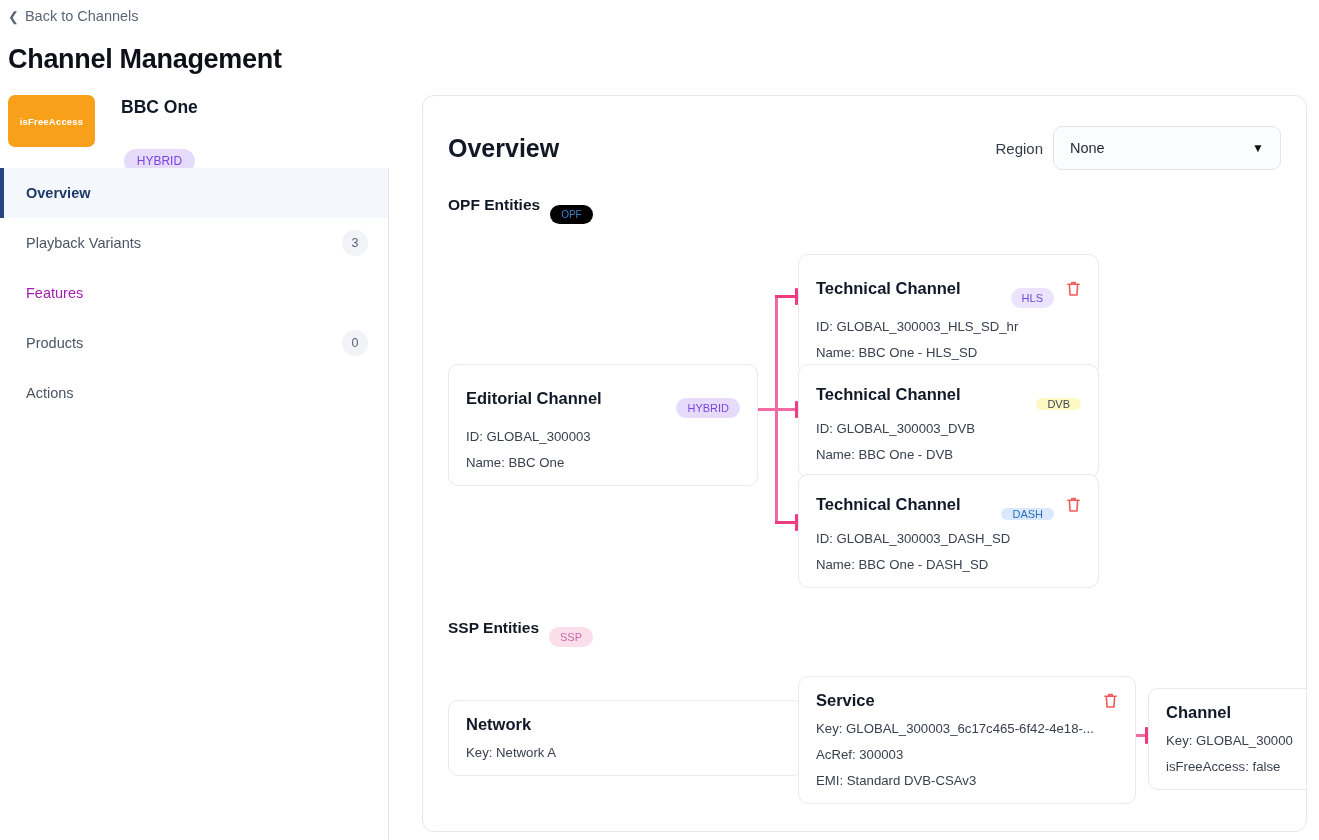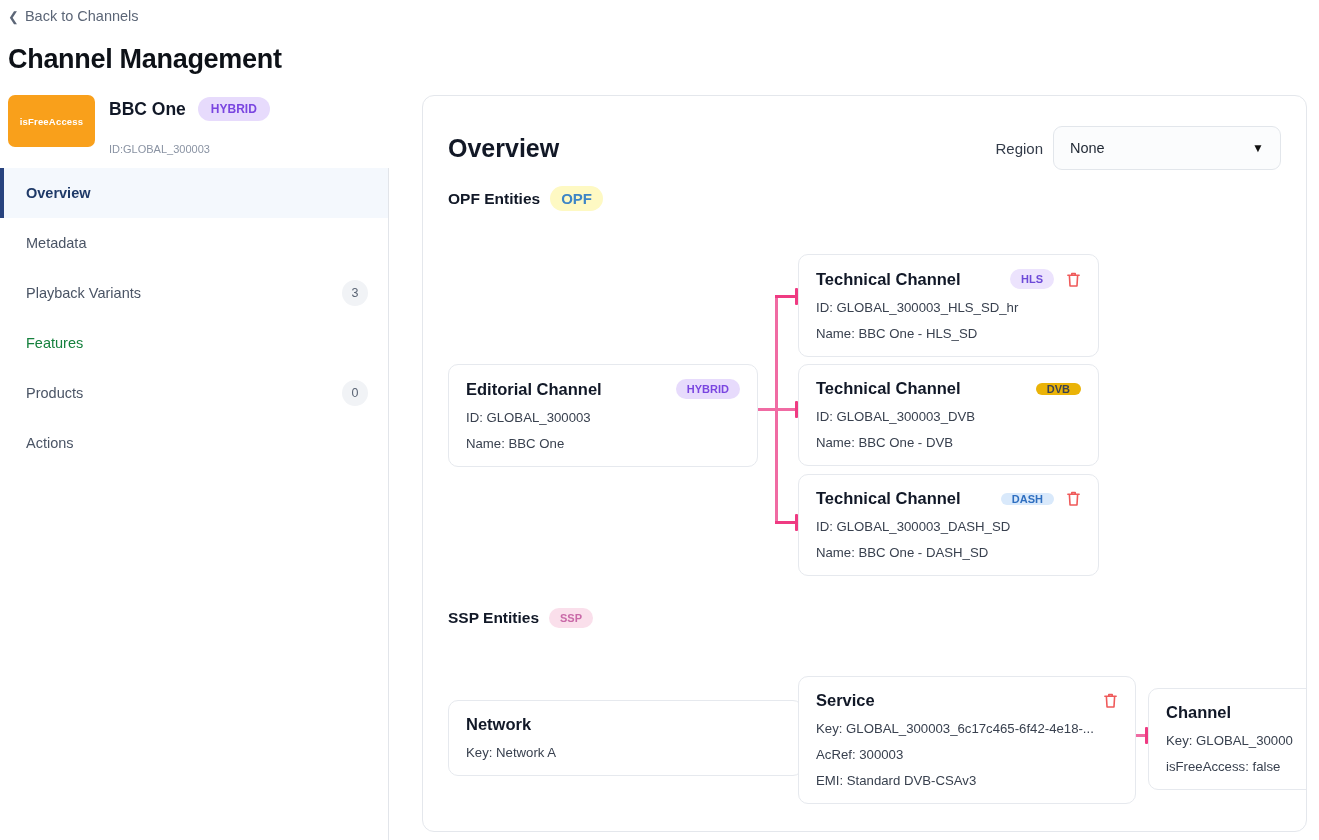--- a/index.html
+++ b/index.html
@@ -31,51 +31,51 @@
     display: flex; align-items: flex-start; gap: 14px;
   }
   .logo-placeholder {
     width: 87px; height: 52px; border-radius: 7px;
     background: #f9a01b;
     display: flex; align-items: center; justify-content: center;
     color: #ffffff; font-size: 9.5px; font-weight: bold;
     letter-spacing: .2px;
   }
   .chan-meta { padding-top: 2px; }
-  .chan-title-row { display: flex; align-items: center; gap: 12px; }
+  .chan-title-row { display: flex; align-items: center; gap: 12px; flex-direction: column; }
   .chan-name { font-size: 17.5px; font-weight: bold; color: #111827; }
   .chan-id { margin-top: 22px; font-size: 11px; color: #8a93a3; }
 
   .badge {
     display: inline-flex; align-items: center; justify-content: center;
-    border-radius: 999px; font-weight: bold; white-space: nowrap;
+    border-radius: 999px; font-weight: normal; white-space: nowrap; margin-top: 19px;
   }
   .badge-hybrid-lg { background:#e7dbfc; color:#7a45e0; font-size:12px; padding:5px 13px; }
   .badge-hybrid    { background:#e7dbfc; color:#7a45e0; font-size:11px; padding:4px 11px; }
   .badge-hls       { background:#ece3fd; color:#6d4ad8; font-size:11px; padding:4px 11px; }
-  .badge-dvb       { background:#eab308; color:#3c4352; font-size:11px; padding:0 11px; }
+  .badge-dvb       { background:#fef9c3; color:#3c4352; font-size:11px; padding:0 11px; }
   .badge-dash      { background:#d9e9fb; color:#2f6fc0; font-size:11px; padding:0 11px; }
-  .badge-opf       { background:#fef9c3; color:#3d85c6; font-size:15px; padding:4px 11px; }
+  .badge-opf       { background:#000000; color:#3d85c6; font-size:10px; padding:4px 11px; }
   .badge-ssp       { background:#fadfeb; color:#c96aa8; font-size:11px; padding:4px 11px; }
 
   
   .sidebar {
     position: absolute; left: 0; top: 168px; width: 389px; height: 672px;
     border-right: 1px solid #e2e5ea; background: #ffffff;
   }
   .side-item {
     height: 50px; display: flex; align-items: center;
     padding: 0 20px 0 26px; font-size: 14.5px; color: #4a5465;
     cursor: pointer; position: relative; justify-content: space-between;
   }
   .side-item.active {
     background: #f4f8fd; color: #1f3a68; font-weight: bold;
     border-left: 4px solid #28437e; padding-left: 22px;
   }
-  .side-item.disabled { color: #15803d; cursor: default; }
+  .side-item.disabled { color: #a21caf; cursor: default; }
   .side-count {
     min-width: 26px; height: 26px; border-radius: 999px;
     background: #f1f3f6; color: #5a6474; font-size: 12.5px;
     display: flex; align-items: center; justify-content: center;
   }
 
   
   .main-panel {
     position: absolute; left: 422px; top: 95px;
     width: 885px; height: 737px;
@@ -175,23 +175,20 @@
     </div>
     <div class="chan-id">ID:GLOBAL_300003</div>
   </div>
 </div>
 
 <div class="sidebar">
   <div class="side-item active">
     <span>Overview</span>
   </div>
   <div class="side-item">
-    <span>Metadata</span>
-  </div>
-  <div class="side-item">
     <span>Playback Variants</span>
     <span class="side-count">3</span>
   </div>
   <div class="side-item disabled">
     <span>Features</span>
   </div>
   <div class="side-item">
     <span>Products</span>
     <span class="side-count">0</span>
   </div>

